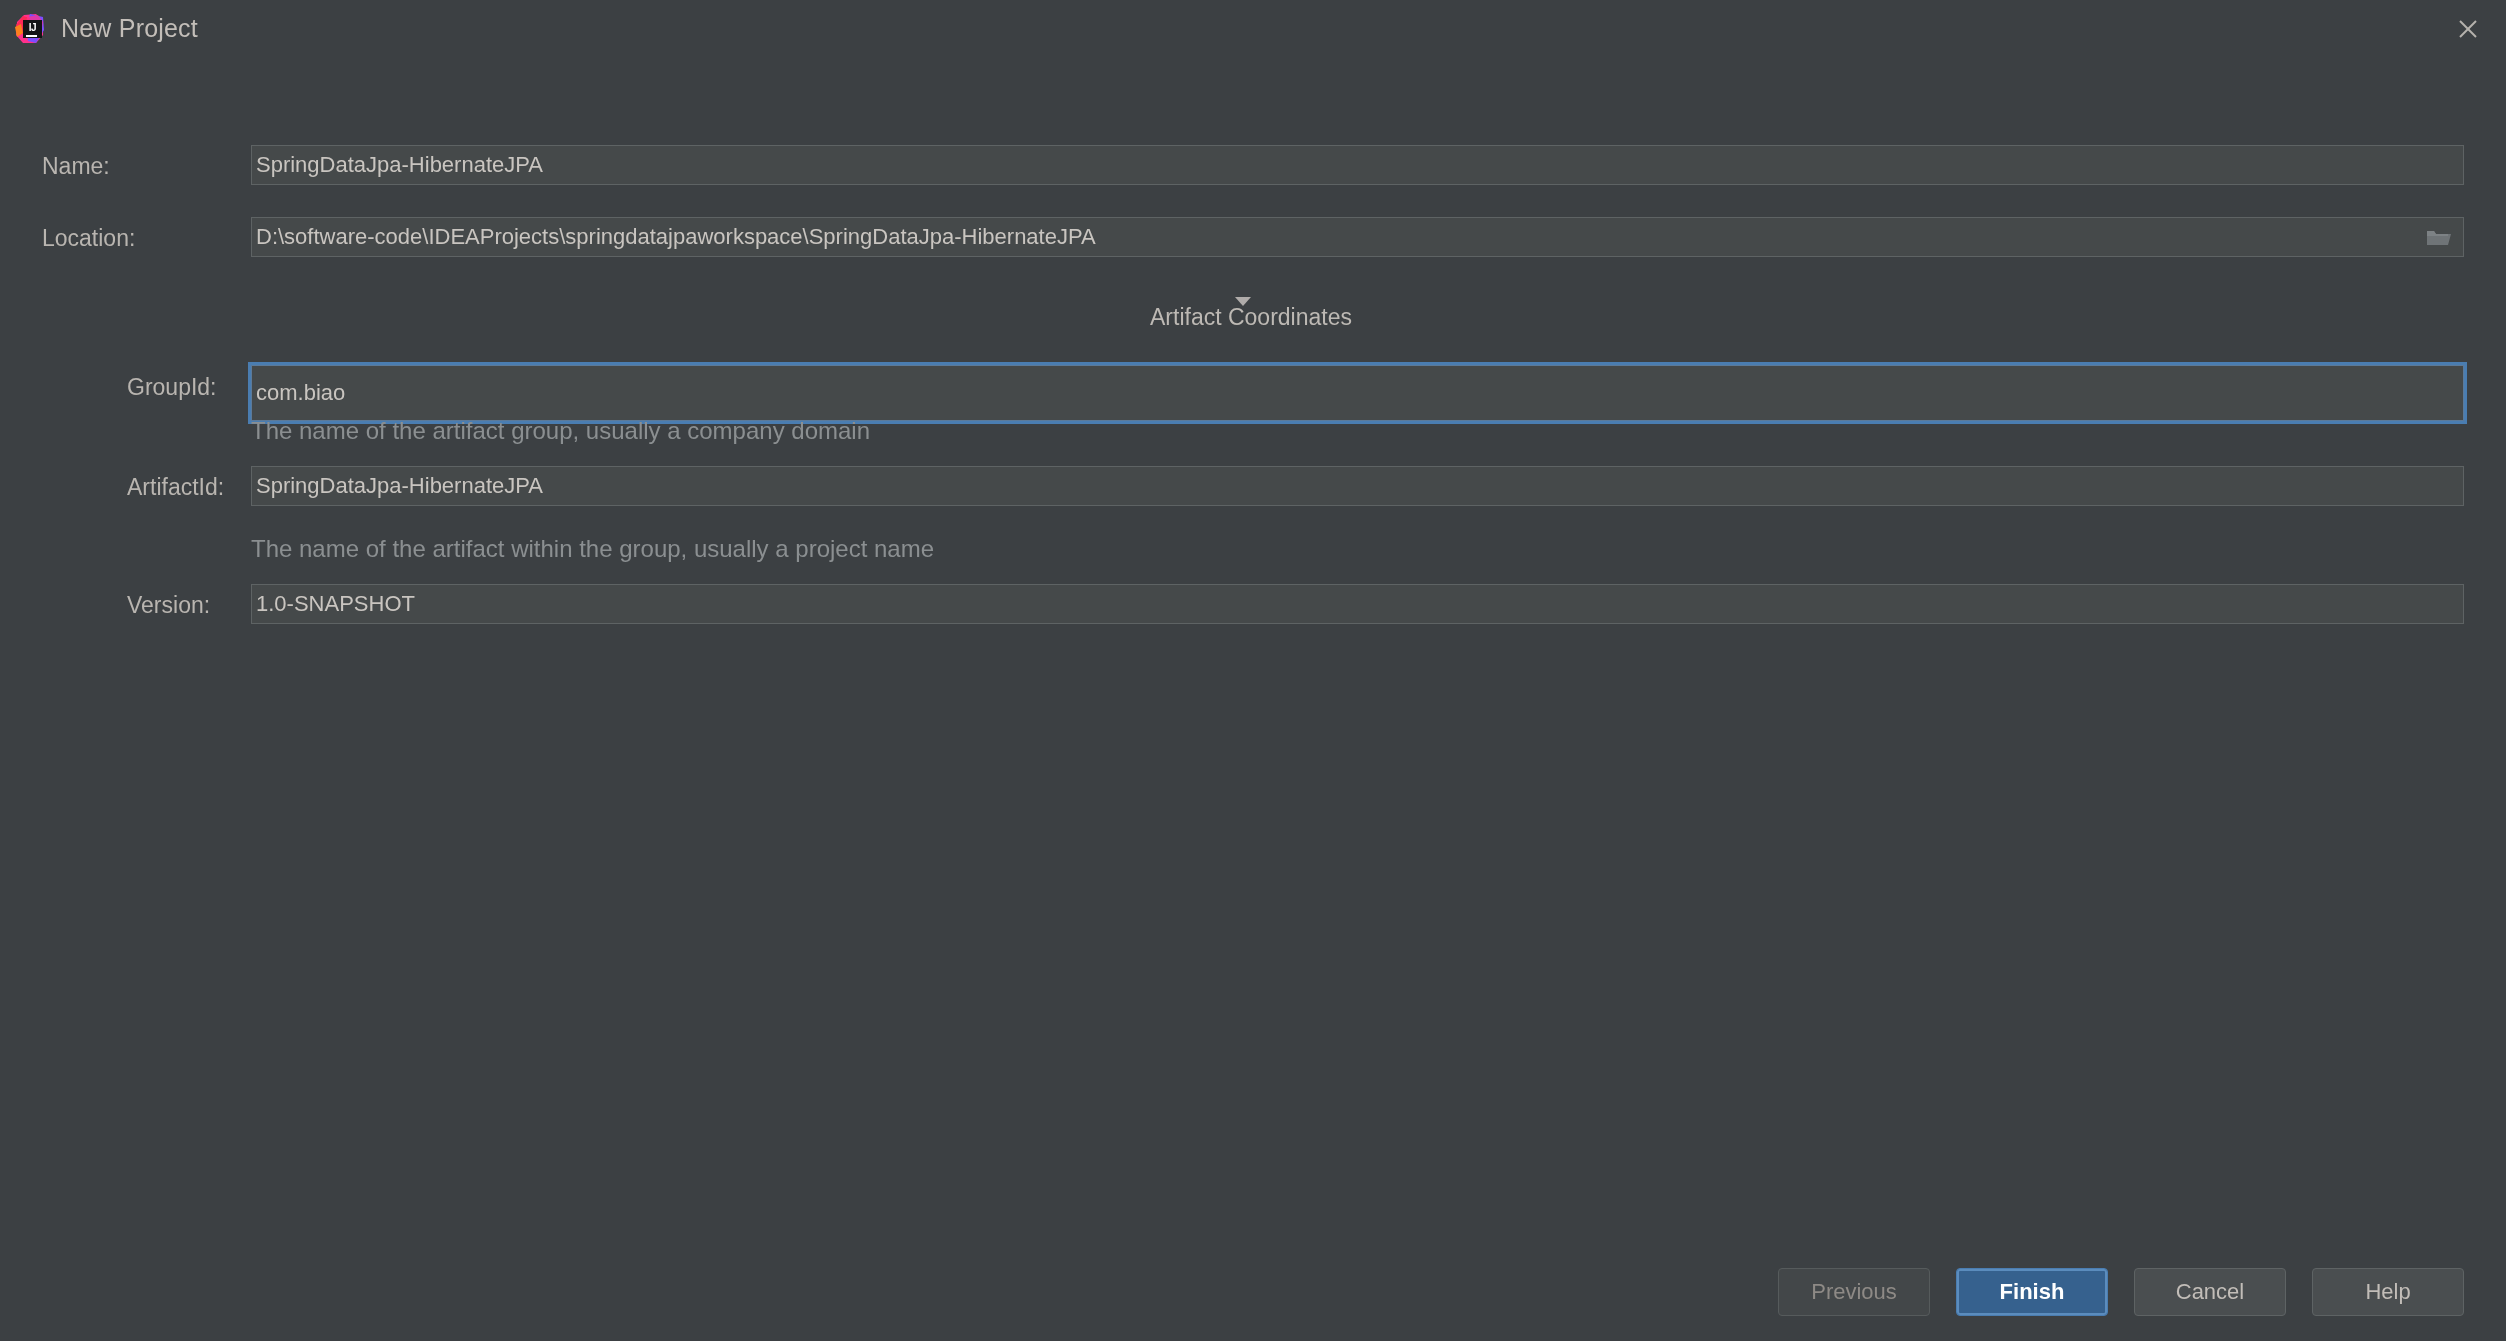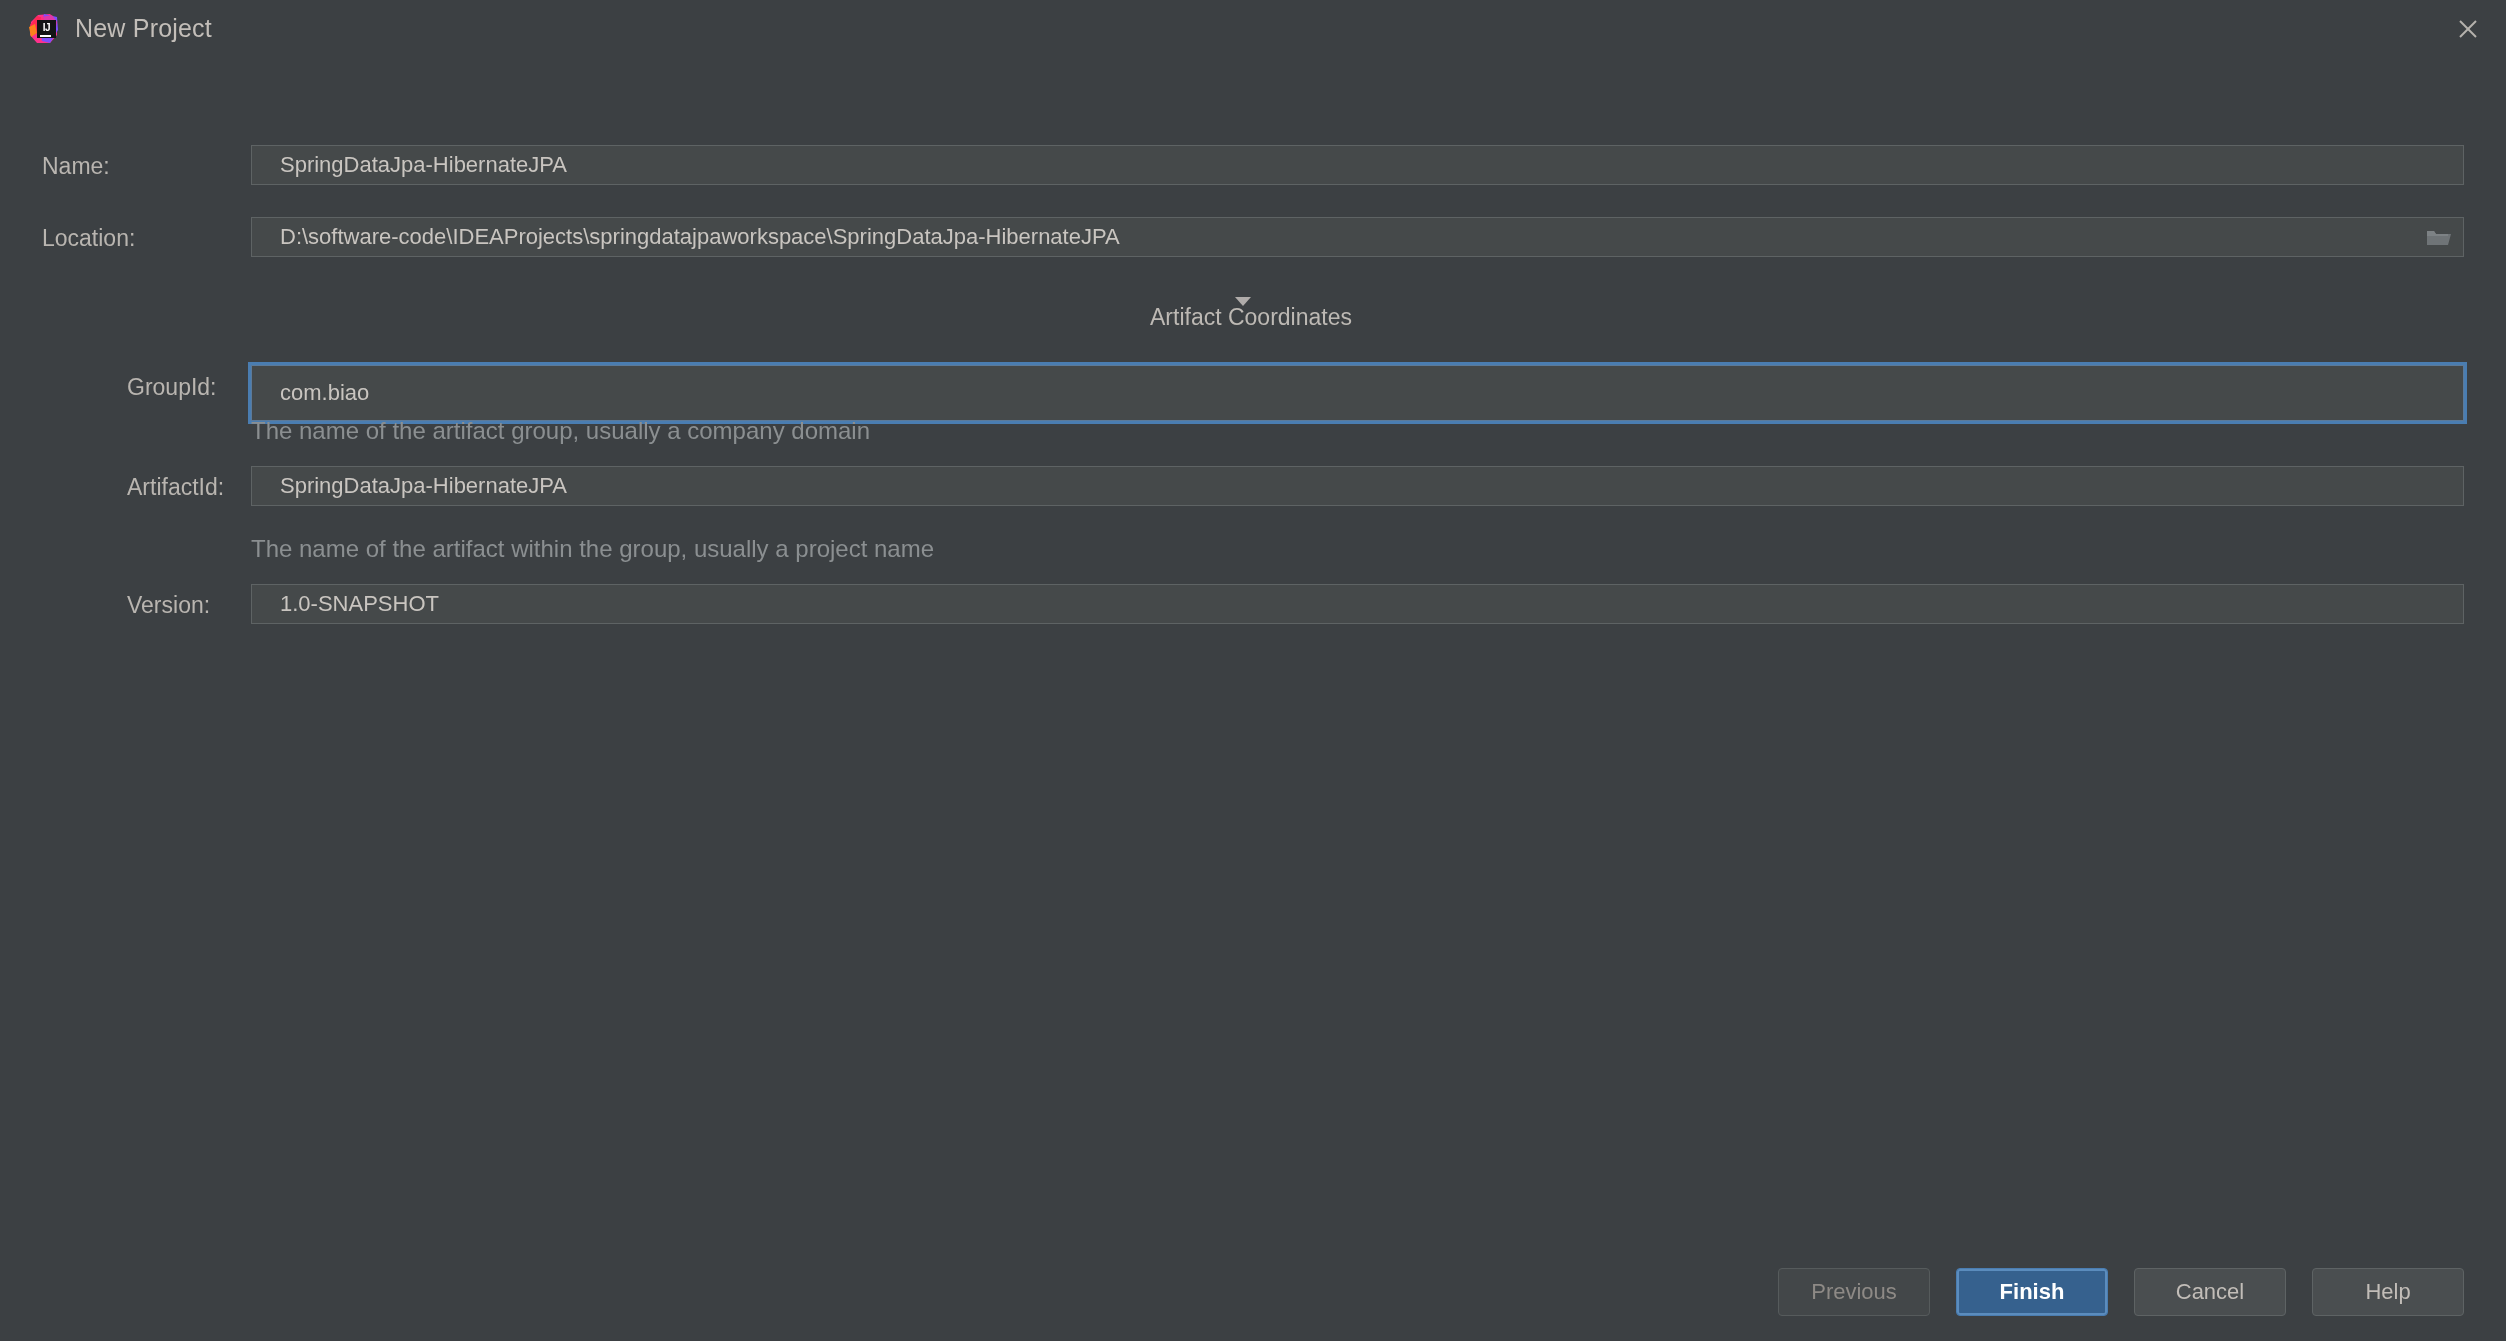--- a/index.html
+++ b/index.html
@@ -24,21 +24,21 @@
     flex-direction: column;
   }
 
   
   .titlebar {
     position: relative;
     height: 57px;
     flex: 0 0 57px;
     display: flex;
     align-items: center;
-    padding-left: 28px;
+    padding-left: 14px;
   }
   .app-logo {
     width: 31px; height: 31px;
     position: relative;
     flex: 0 0 31px;
     margin-right: 16px;
   }
   .app-logo .shape {
     position: absolute; inset: 0;
   }
@@ -118,21 +118,21 @@
 
   .text-input {
     position: absolute;
     left: 251px;
     right: 42px;
     height: 100%;
     background: #45494a;
     border: 1px solid #5e6364;
     display: flex;
     align-items: center;
-    padding: 0 28px;
+    padding: 0 4px;
     font-size: 22px;
     color: #c9c5c0;
     white-space: nowrap;
     overflow: hidden;
     cursor: text;
   }
   .text-input.with-browse { padding-right: 64px; }
 
   .text-input.focused {
     border: 1px solid #5c7a99;

